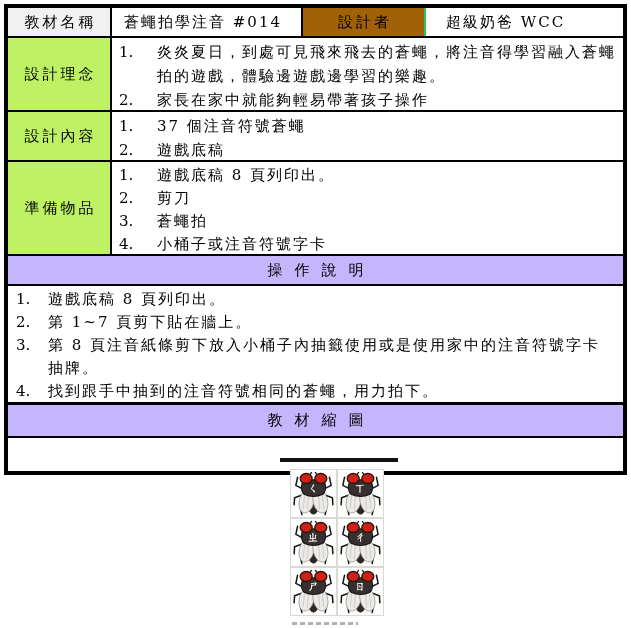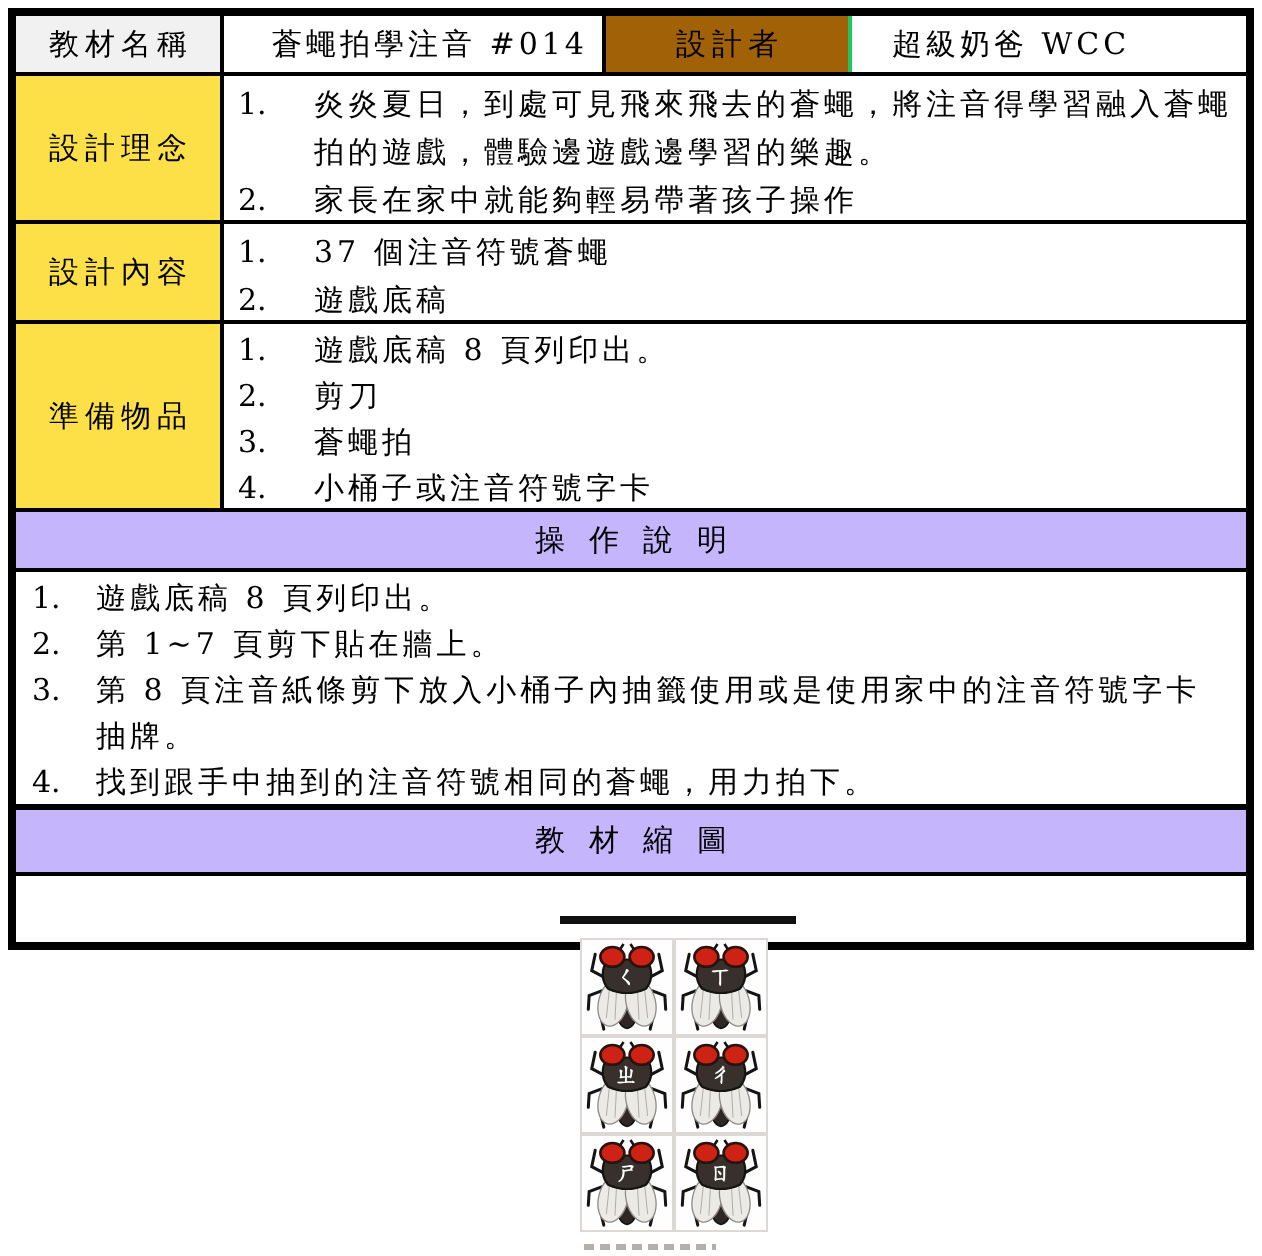--- a/index.html
+++ b/index.html
@@ -10,37 +10,37 @@
     color: #000;
   }
   .tbl {
     width: 100%; height: 100%;
     border: 4px solid #000;
     display: flex; flex-direction: column;
   }
   .row { display: flex; border-bottom: 2px solid #000; }
   .label-cell {
     width: 104px; flex: 0 0 104px;
-    background: #fde047;
+    background: #bef264;
     border-right: 2px solid #000;
     display: flex; align-items: center; justify-content: center;
     font-size: 15px; letter-spacing: 3px; text-indent: 3px;
   }
   .content-cell { flex: 1; padding: 2px 4px 0 0; font-size: 15px; letter-spacing: 2px; }
   
   .r-title { height: 30px; }
   .t-name-label {
     width: 104px; flex: 0 0 104px; background: #f1f1f1;
     border-right: 2px solid #000;
     display: flex; align-items: center; justify-content: center;
     font-size: 15px; letter-spacing: 3px; text-indent: 3px;
   }
   .t-name-value {
     width: 191px; flex: 0 0 191px; border-right: 2px solid #000;
-    display: flex; align-items: center; padding-left: 24px;
+    display: flex; align-items: center; padding-left: 12px;
     font-size: 15px; letter-spacing: 2px;
   }
   .t-designer-label {
     width: 123px; flex: 0 0 123px; background: #a16207;
     border-right: 2px solid #22c55e;
     display: flex; align-items: center; justify-content: center;
     font-size: 15px; letter-spacing: 3px; text-indent: 3px;
   }
   .t-designer-value {
     flex: 1; display: flex; align-items: center; padding-left: 20px;

